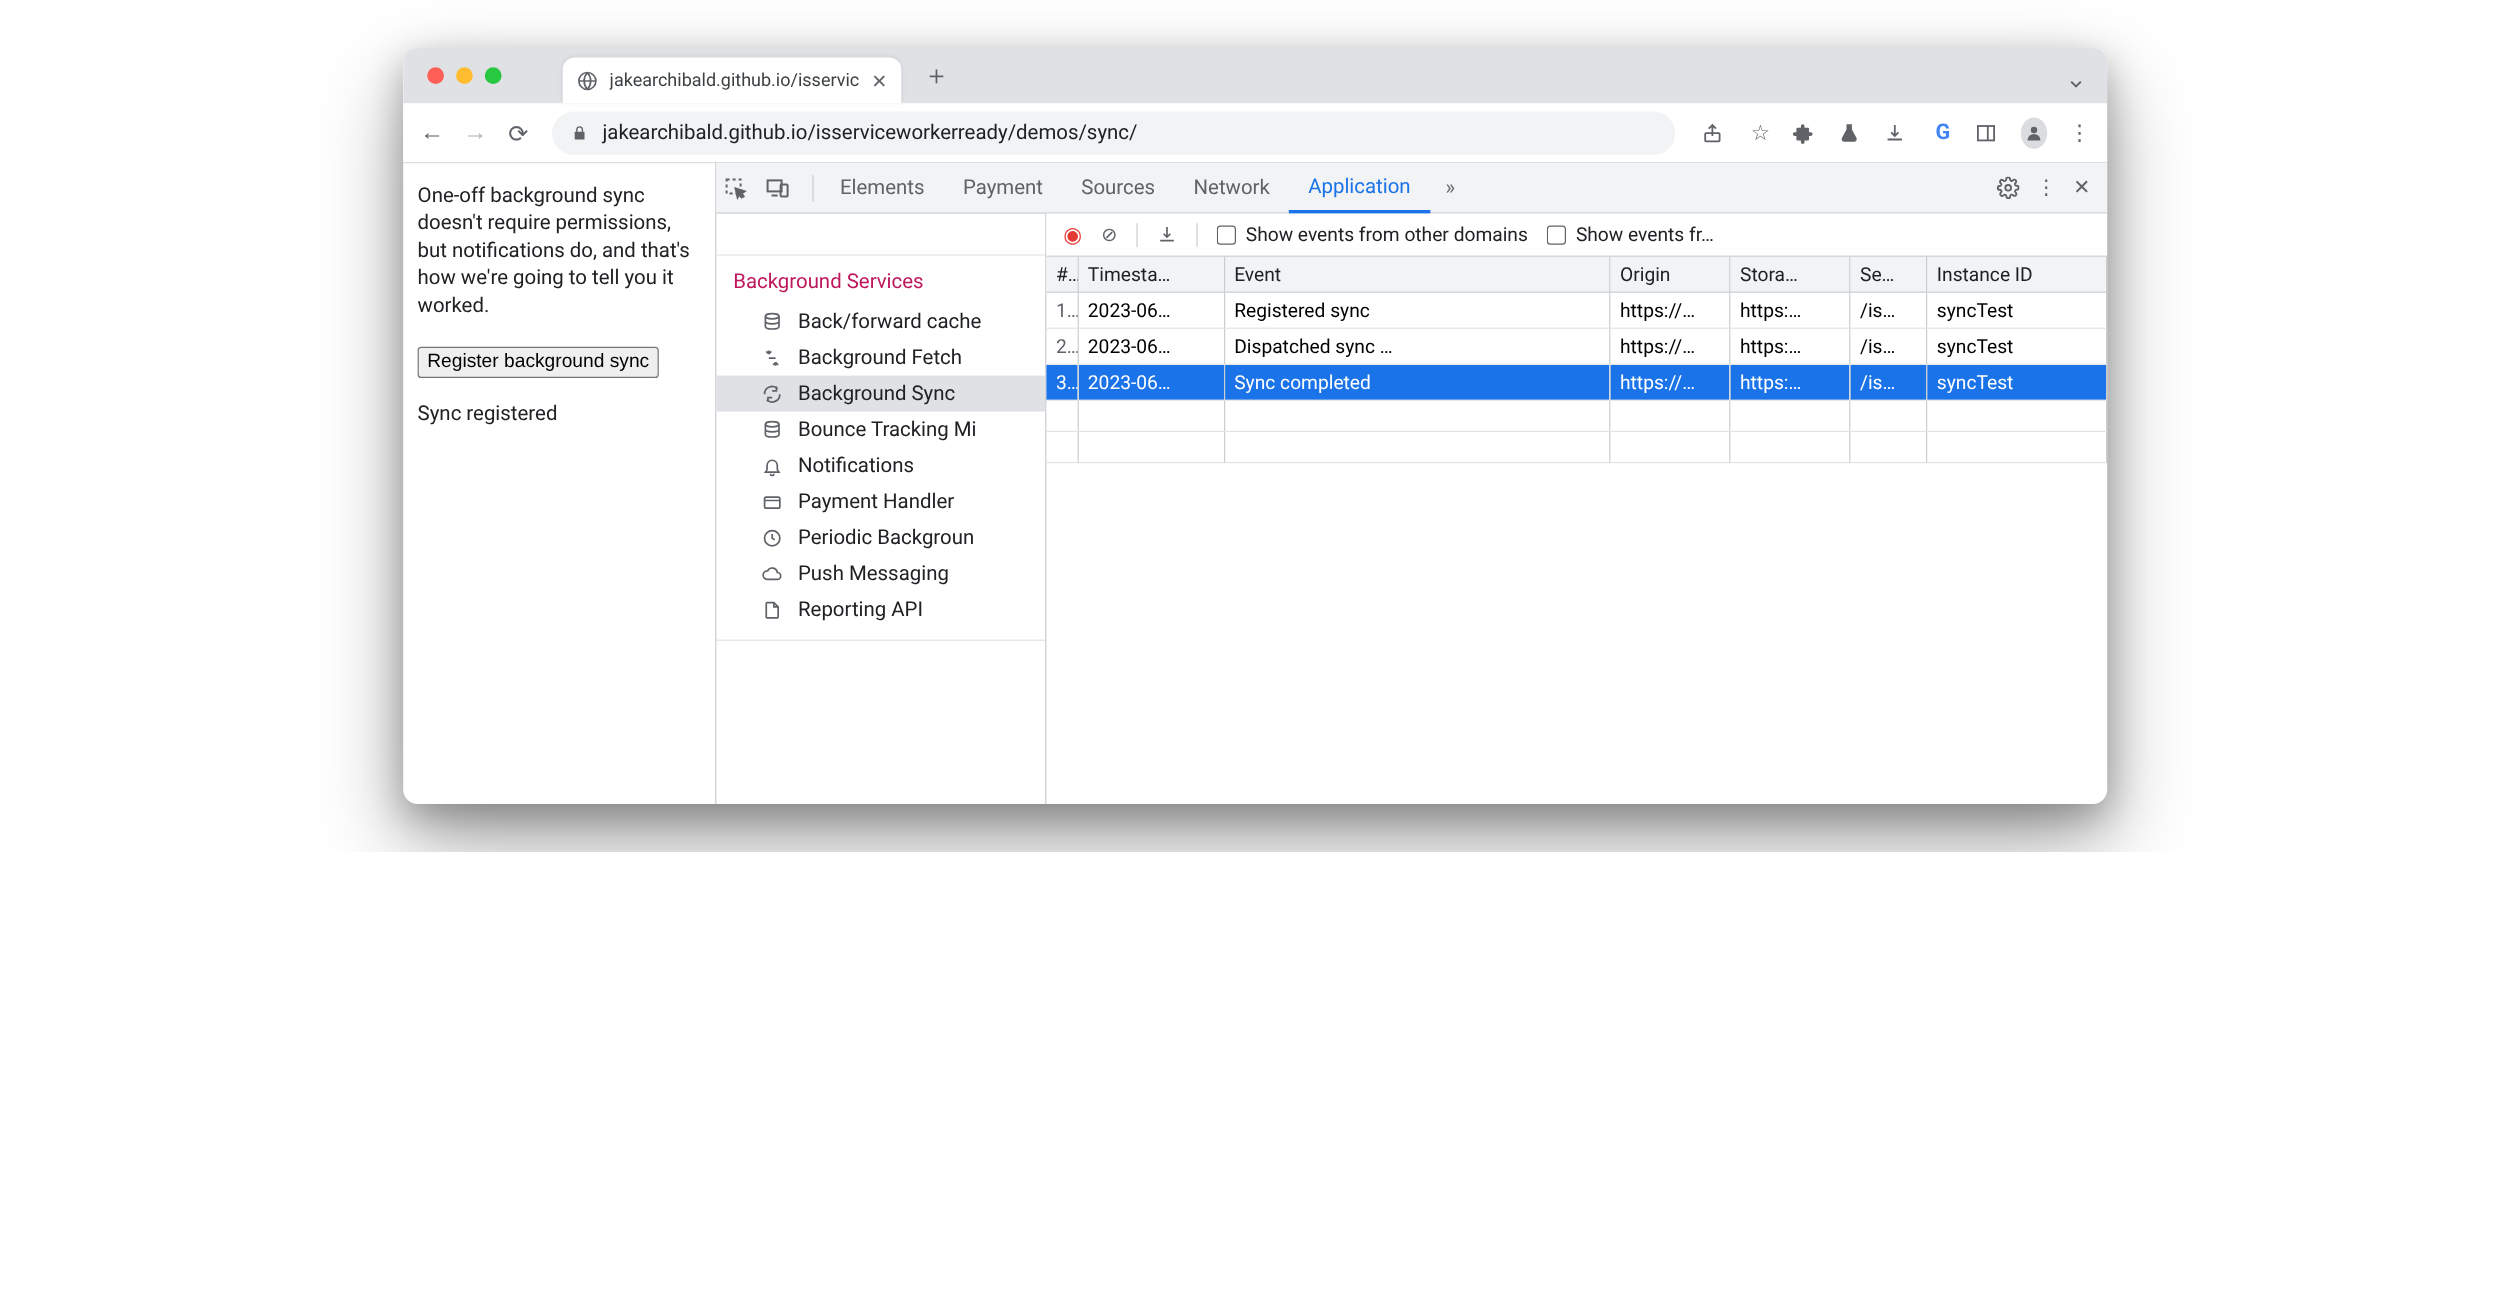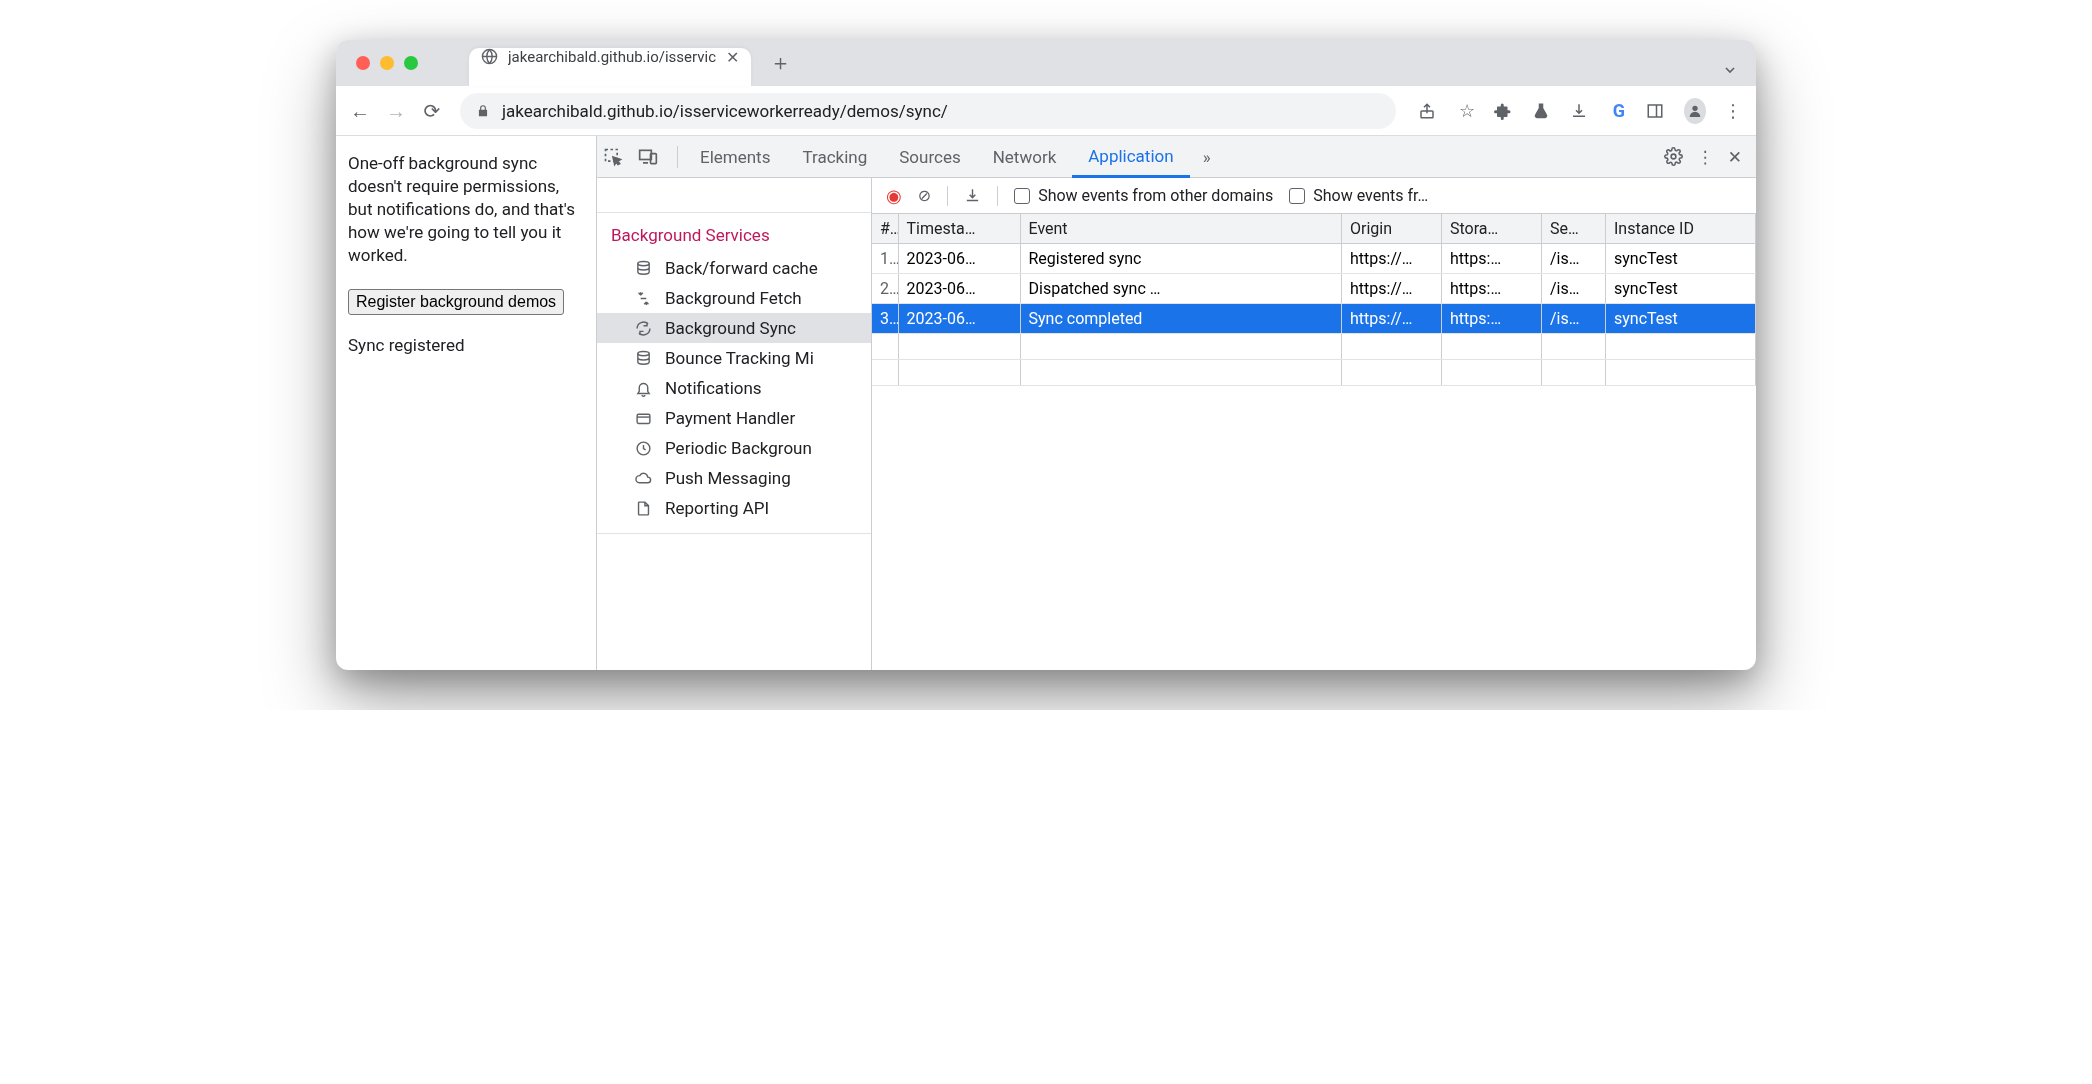--- a/index.html
+++ b/index.html
@@ -40,21 +40,21 @@
   .dot { width: 14px; height: 14px; border-radius: 50%; }
   .red { background: #ff5f57; }
   .yellow { background: #febc2e; }
   .green { background: #28c840; }
   .tab {
     background: #fff;
     margin-left: 115px;
     border-radius: 10px 10px 0 0;
     height: 38px;
     display: flex;
-    align-items: flex-start;
+    align-items: center;
     padding: 0 12px;
     font-size: 15px;
     color: #3c4043;
     gap: 10px;
     max-width: 310px;
     box-shadow: 0 -1px 4px rgba(0,0,0,0.05);
   }
   .tab .globe { color:#5f6368; }
   .tab .label { flex:1; overflow:hidden; white-space:nowrap; text-overflow: clip; }
   .tab .tab-x { color:#5f6368; font-size:16px; }
@@ -283,42 +283,42 @@
           </svg>
         </span>
       <span>⋮</span>
     </div>
   </div>
 
   <div class="body">
 
     <div class="page">
       <p>One-off background sync doesn't require permissions, but notifications do, and that's how we're going to tell you it worked.</p>
-      <button class="reg">Register background demos</button>
+      <button class="reg">Register background sync</button>
       <div class="status">Sync registered</div>
     </div>
 
     <div class="devtools">
       <div class="dt-tabs">
         <span class="icon-btn">
           <svg width="20" height="20" viewBox="0 0 24 24" fill="none" stroke="#5f6368" stroke-width="2" stroke-dasharray="3 3">
               <rect x="3" y="3" width="14" height="14"></rect>
               <path stroke-dasharray="0" d="M12 12l9 3-3 2 2 3-2 1-2-3-2 3z" fill="#5f6368"></path>
             </svg>
         </span>
         <span class="icon-btn">
           <svg width="22" height="20" viewBox="0 0 24 24" fill="none" stroke="#5f6368" stroke-width="2">
               <rect x="2" y="4" width="14" height="11"></rect>
               <path d="M6 19h6"></path>
               <rect x="15" y="8" width="7" height="12" rx="1"></rect>
             </svg>
         </span>
         <span class="sep"></span>
         <span class="dt-tab">Elements</span>
-        <span class="dt-tab">Tracking</span>
+        <span class="dt-tab">Payment</span>
         <span class="dt-tab">Sources</span>
         <span class="dt-tab">Network</span>
         <span class="dt-tab active">Application</span>
         <span class="icon-btn">»</span>
         <div class="right">
           <span>
               <svg width="19" height="19" viewBox="0 0 24 24" fill="none" stroke="#5f6368" stroke-width="2">
                 <circle cx="12" cy="12" r="3"></circle>
                 <path d="M19.4 15a1.7 1.7 0 00.3 1.8l.1.1a2 2 0 11-2.8 2.8l-.1-.1a1.7 1.7 0 00-1.8-.3 1.7 1.7 0 00-1 1.5V21a2 2 0 01-4 0v-.1a1.7 1.7 0 00-1-1.5 1.7 1.7 0 00-1.8.3l-.1.1a2 2 0 11-2.8-2.8l.1-.1a1.7 1.7 0 00.3-1.8 1.7 1.7 0 00-1.5-1H3a2 2 0 010-4h.1a1.7 1.7 0 001.5-1 1.7 1.7 0 00-.3-1.8l-.1-.1a2 2 0 112.8-2.8l.1.1a1.7 1.7 0 001.8.3h0a1.7 1.7 0 001-1.5V3a2 2 0 014 0v.1a1.7 1.7 0 001 1.5 1.7 1.7 0 001.8-.3l.1-.1a2 2 0 112.8 2.8l-.1.1a1.7 1.7 0 00-.3 1.8v0a1.7 1.7 0 001.5 1H21a2 2 0 010 4h-.1a1.7 1.7 0 00-1.5 1z"></path>
               </svg>

